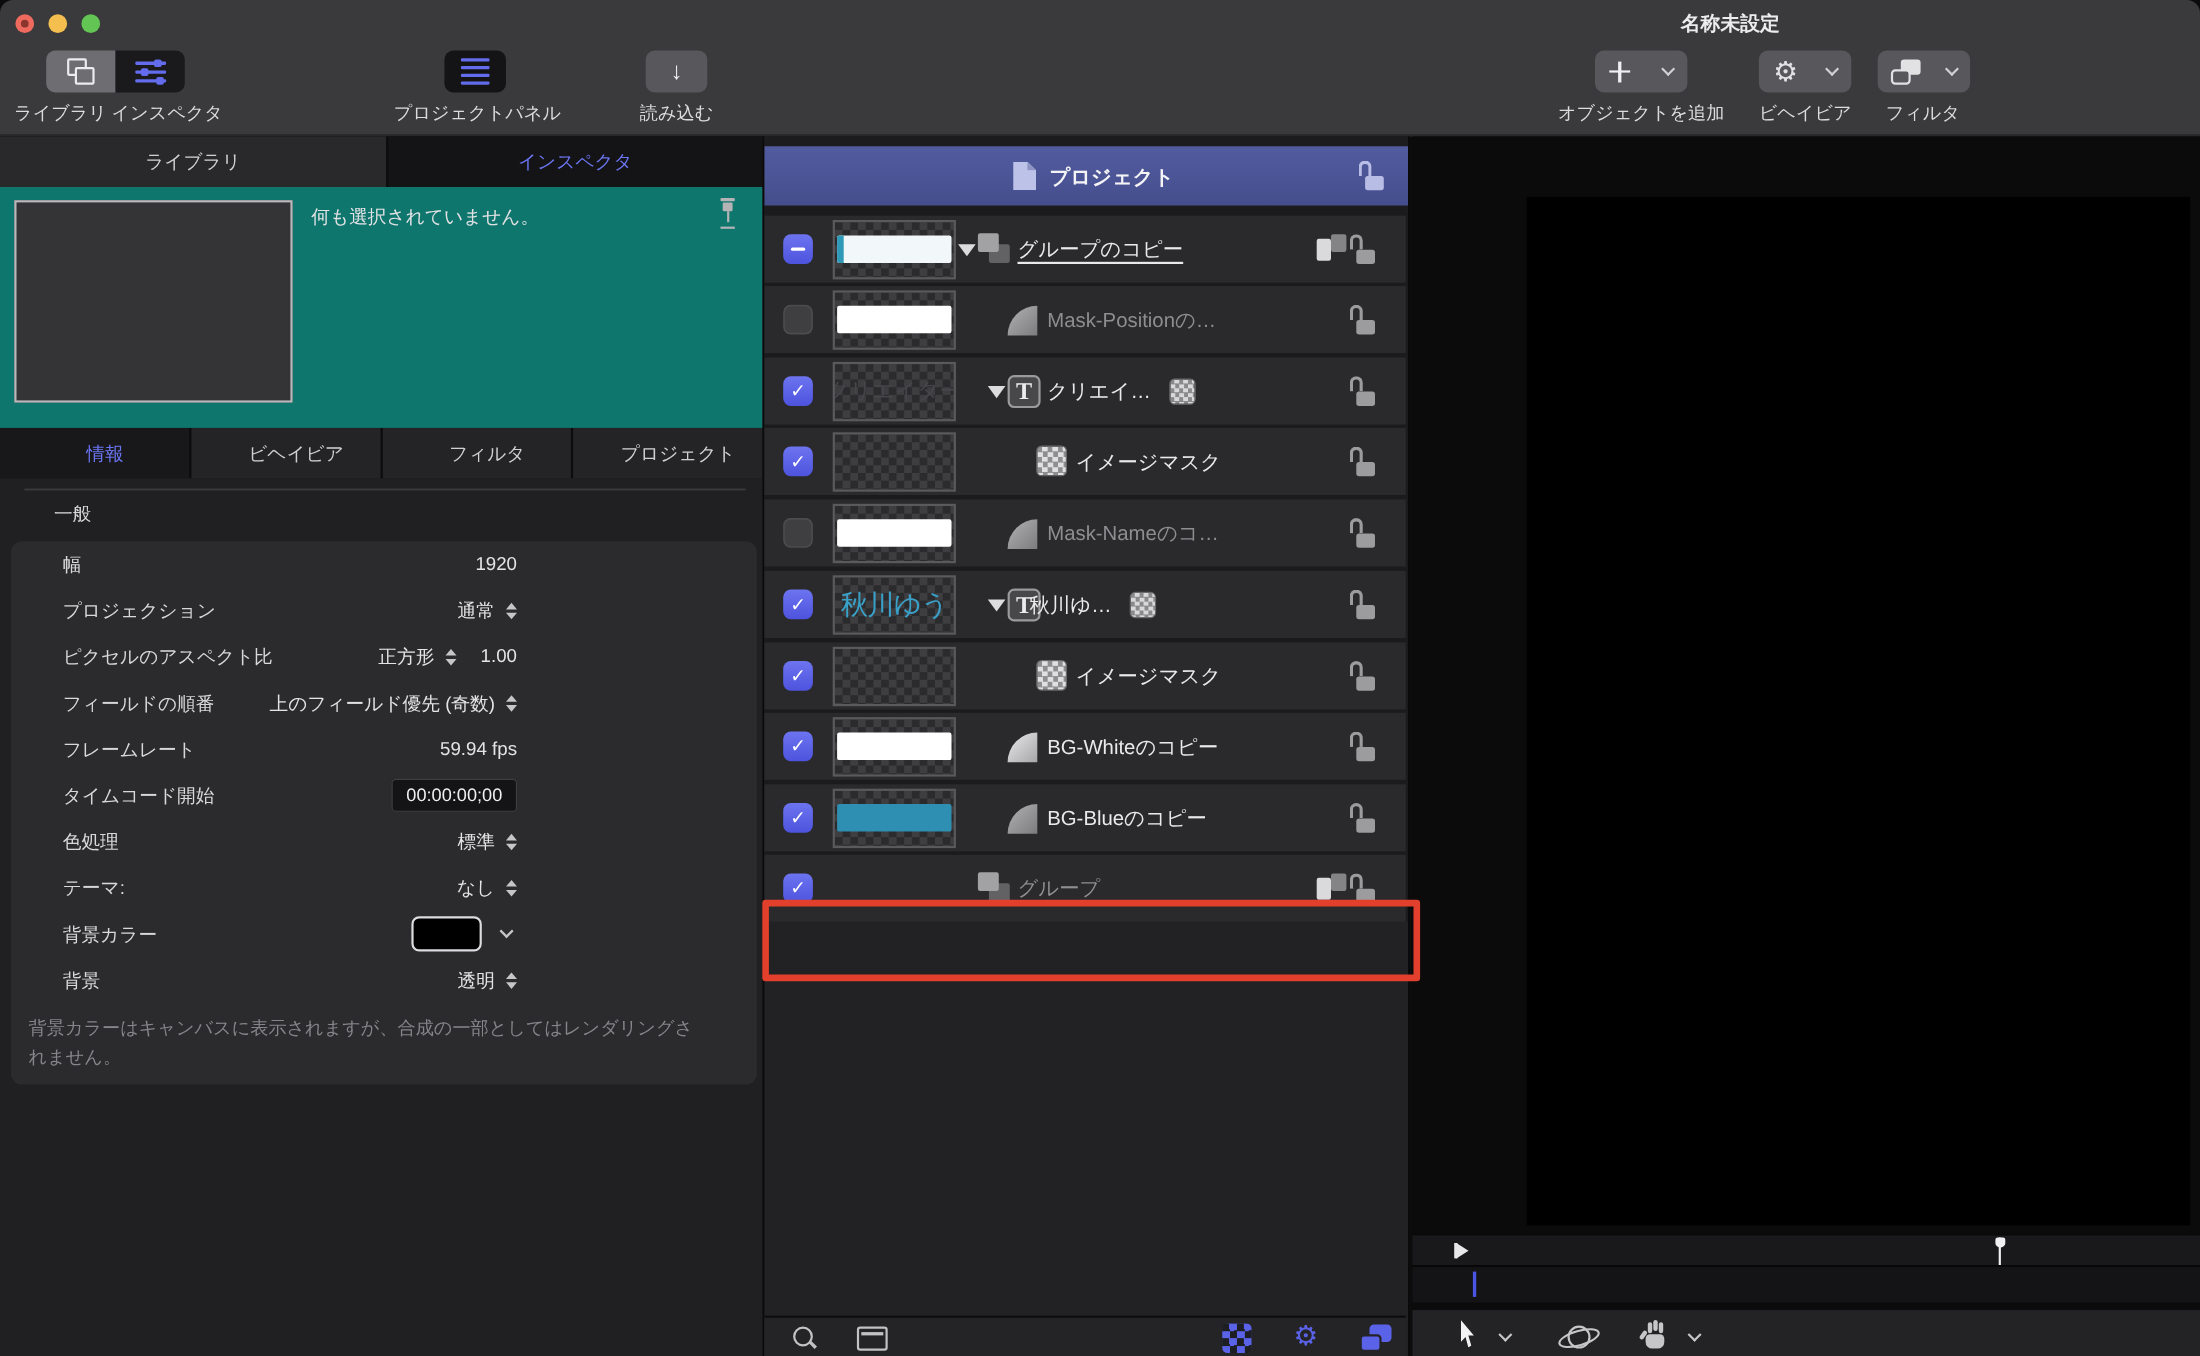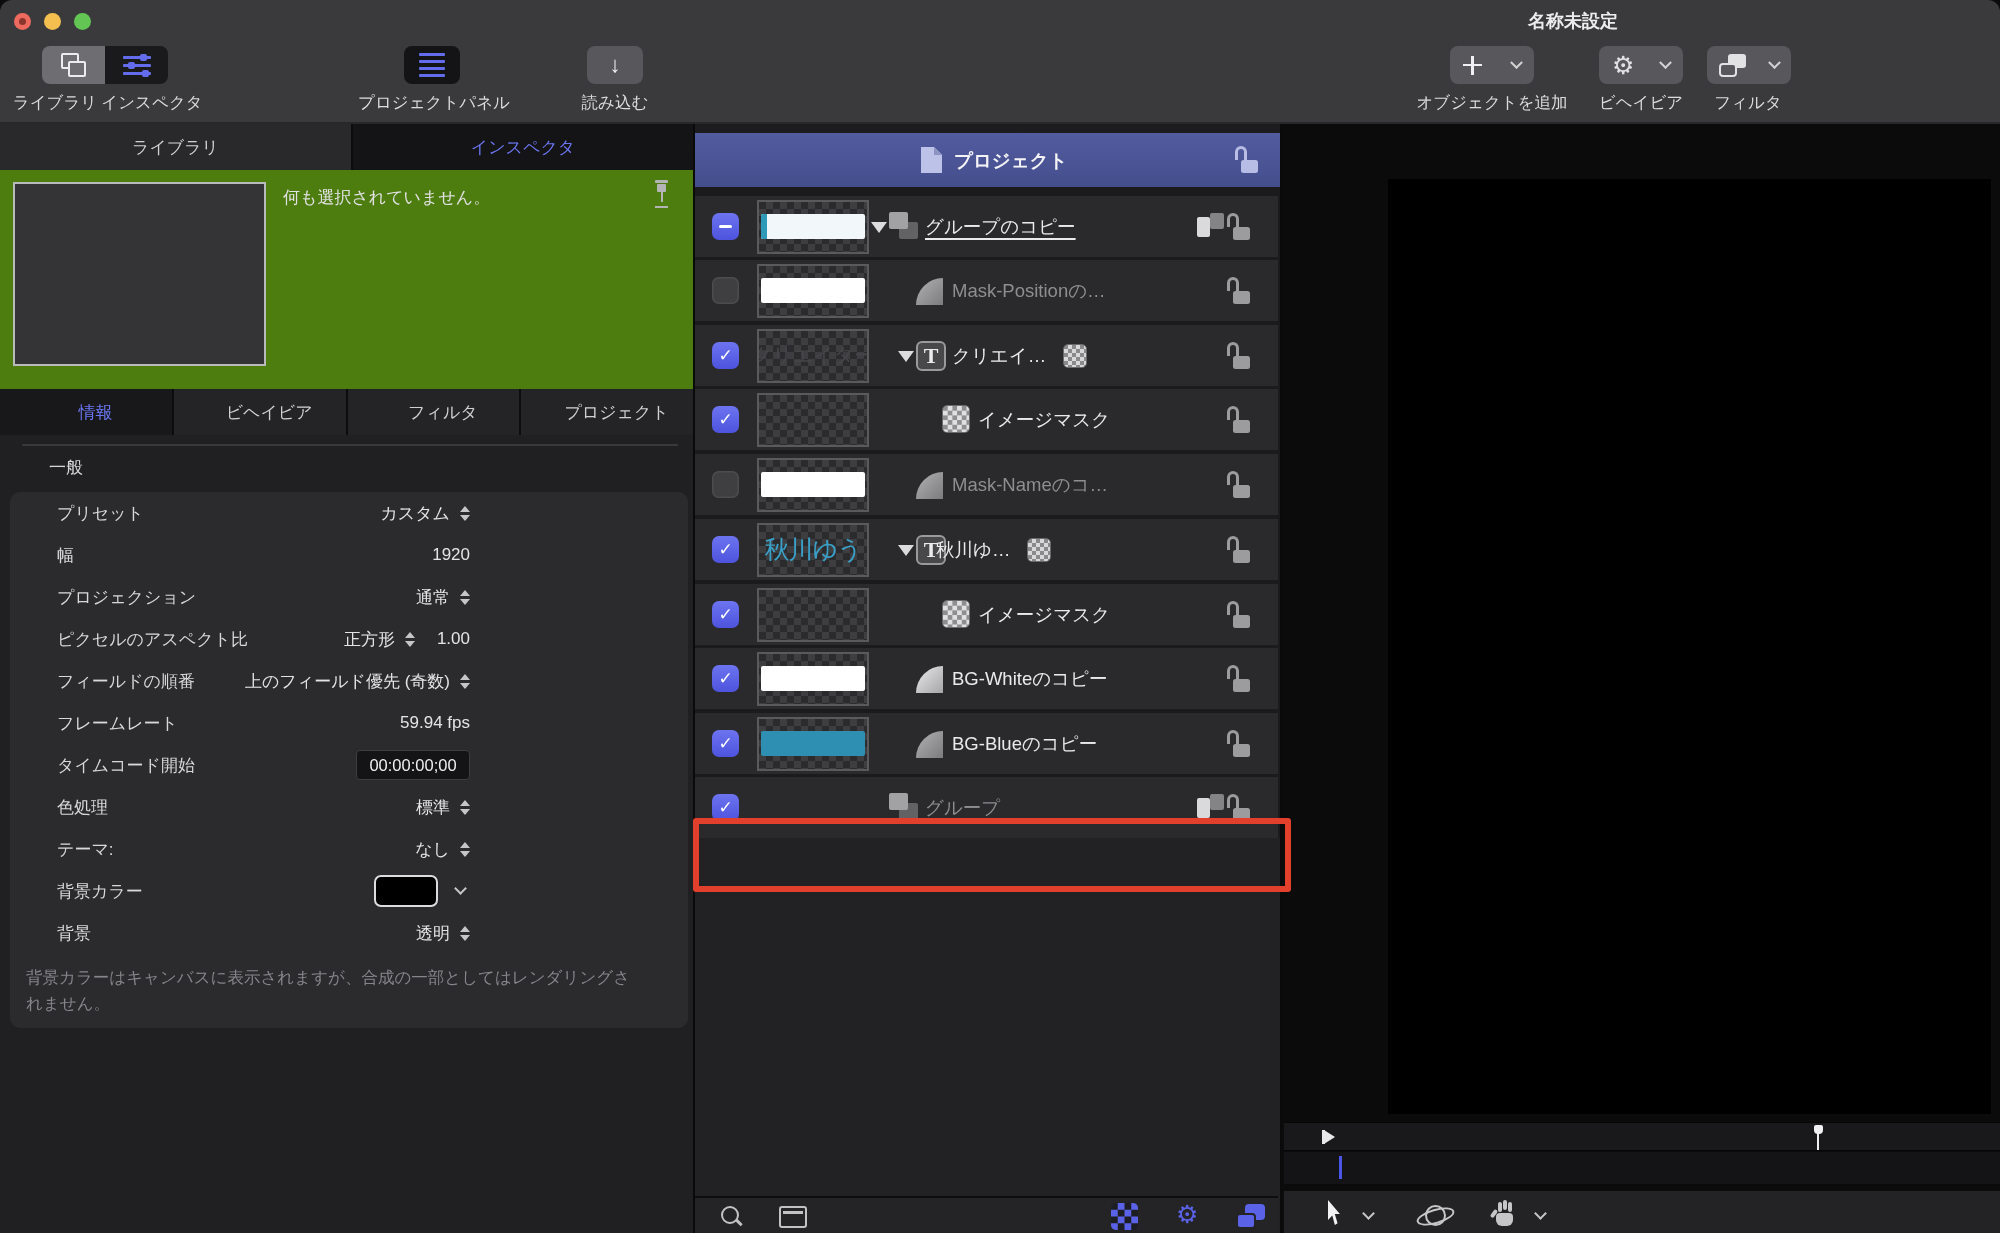--- a/index.html
+++ b/index.html
@@ -50,21 +50,21 @@
   .ic-filter .ff { position:absolute; left:0; bottom:0; width:18px; height:14px; background:#57575c; border:2.5px solid #e2e2e4; border-radius:4px; }
 
   
   .left-panel { position:absolute; left:0; top:124px; width:695px; height:1109px; background:#202022; border-right:2px solid #0a0a0a; }
   .lp-tabs { display:flex; height:46px; background:#0c0c0e; gap:2px; }
   .tab { display:flex; align-items:center; justify-content:center; font-size:17px; color:#d0d0d2; background:#29292b; }
   .tab.active { background:#141416; color:#6b76f2; }
   .lp-tab-lib { width:351px; }
   .lp-tab-insp { flex:1; }
 
-  .preview-sec { position:relative; height:219px; background:#4d7c0f; }
+  .preview-sec { position:relative; height:219px; background:#0f766e; }
   .preview-box { position:absolute; left:13px; top:12px; width:253px; height:184px; background:#343436; border:2px solid #bababc; }
   .empty-msg { position:absolute; left:283px; top:16px; font-size:17px; color:#e2e2e4; }
   .ic-pin { position:absolute; right:24px; top:10px; width:15px; height:28px; }
   .ic-pin .p1 { position:absolute; left:1px; top:0; width:13px; height:3px; background:#b4b4b6; border-radius:1px; }
   .ic-pin .p2 { position:absolute; left:3px; top:4px; width:9px; height:8px; background:#b4b4b6; border-radius:1px; }
   .ic-pin .p3 { position:absolute; left:6.5px; top:12px; width:2.5px; height:10px; background:#b4b4b6; }
   .ic-pin .p4 { position:absolute; left:1px; bottom:0; width:13px; height:2.5px; background:#b4b4b6; }
 
   .insp-tabs { display:flex; height:46px; background:#0c0c0e; gap:2px; }
   .insp-tabs .tab { flex:1; background:#242426;padding-left:19px; }
@@ -276,30 +276,20 @@
       <div class="tab active">情報</div>
       <div class="tab">ビヘイビア</div>
       <div class="tab">フィルタ</div>
       <div class="tab">プロジェクト</div>
     </div>
     <div class="insp-content">
       <div class="topline"></div>
       <div class="section-title">一般</div>
       <div class="rows-panel">
           <div class="prop-row">
-            <div class="prop-label">プリセット</div>
-            <div class="val-group">
-              <div class="prop-value">カスタム</div>
-              <div class="stepper">
-                <div class="st-up"></div>
-                <div class="st-down"></div>
-              </div>
-            </div>
-          </div>
-          <div class="prop-row">
             <div class="prop-label">幅</div>
             <div class="val-group">
               <div class="prop-value">1920</div>
             </div>
           </div>
           <div class="prop-row">
             <div class="prop-label">プロジェクション</div>
             <div class="val-group">
               <div class="prop-value">通常</div>
               <div class="stepper">

